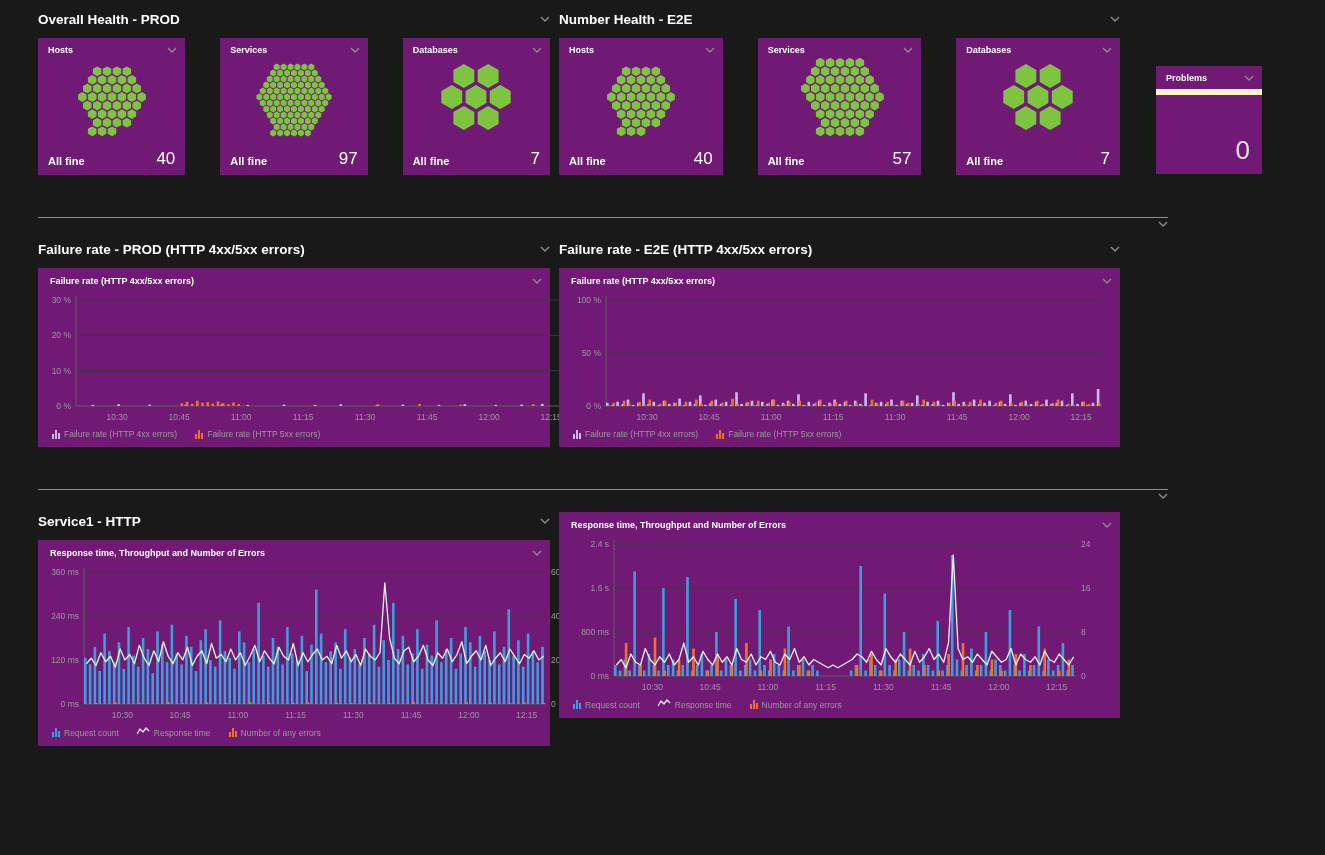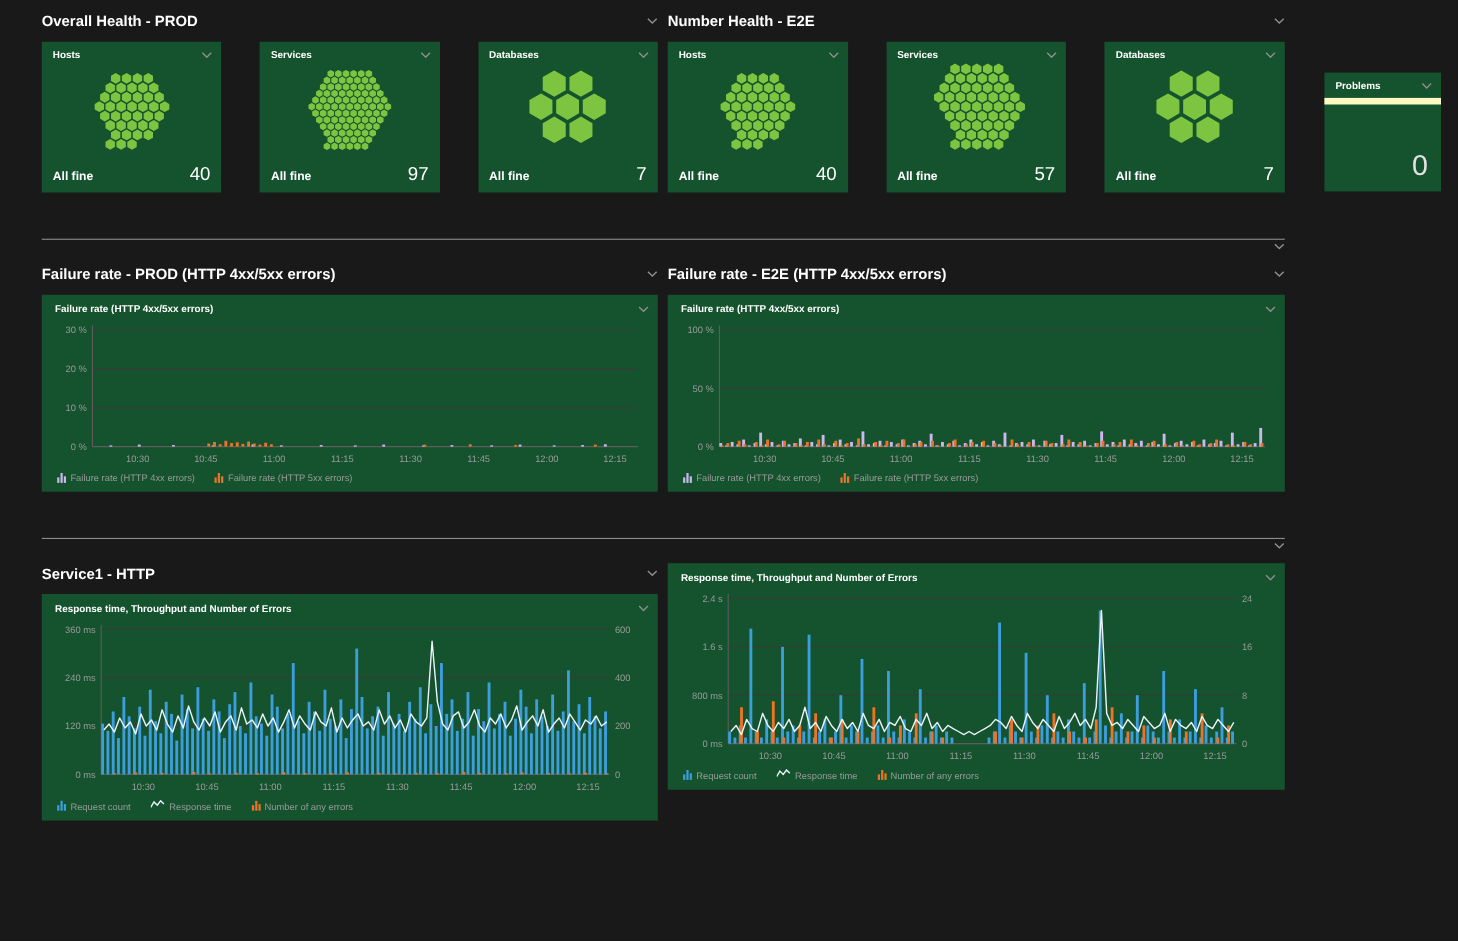--- a/index.html
+++ b/index.html
@@ -2,28 +2,28 @@
 <html><head>
 <meta charset="utf-8">
 <style>
   * { box-sizing: border-box; }
   html,body { margin:0; padding:0; background:#191919; width:1325px; height:855px; overflow:hidden;
     font-family:"Liberation Sans","DejaVu Sans",sans-serif; color:#fff; }
   .page { padding:10px 15px 0 38px; }
   .page-title { font-size:15px; color:#f2f2f2; margin-bottom:36px; }
 
   .row { display:flex; align-items:flex-start; }
-  .group-l { width:560px; margin-right:9px; }
+  .group-l { width:512px; margin-right:9px; }
   .group-r { width:561px; }
   .section-header { display:flex; justify-content:space-between; align-items:center;
     font-weight:bold; font-size:13.5px; height:18px; margin-bottom:10px; }
   .chev { display:inline-flex; align-items:center; }
 
   .tiles { display:flex; gap:35px; }
-  .tile { background:#14532d; }
+  .tile { background:#701a75; }
   .health-tile { flex:1; height:137px; display:flex; flex-direction:column; }
   .tile-head { display:flex; justify-content:space-between; align-items:center;
     padding:7px 8px 0 10px; font-size:9px; font-weight:bold; color:#fff; }
   .health-tile svg.honeycomb { margin:1px auto 0; display:block; }
   .tile-foot { display:flex; justify-content:space-between; align-items:flex-end;
     padding:0 10px 8px 10px; margin-top:auto; }
   .foot-status { font-size:11px; font-weight:bold; }
   .foot-count { font-size:17px; line-height:1; color:#fff; }
 
   .problems-col { margin-left:36px; width:106px; }

